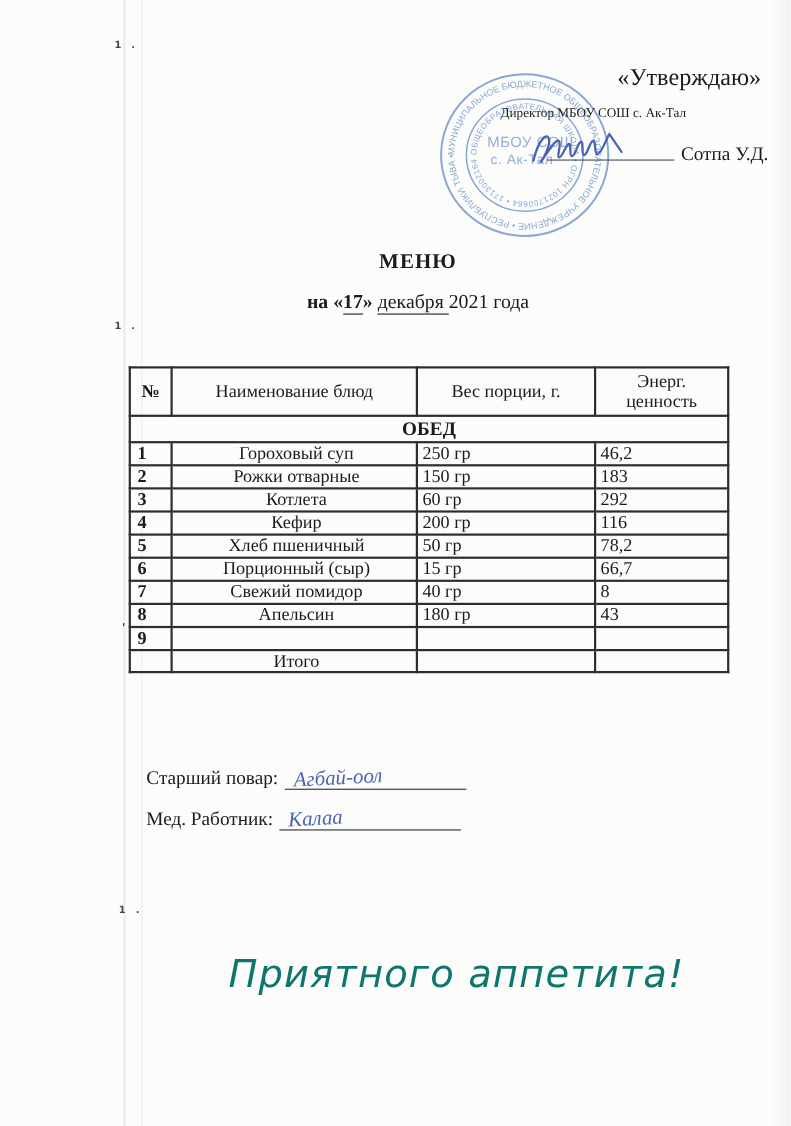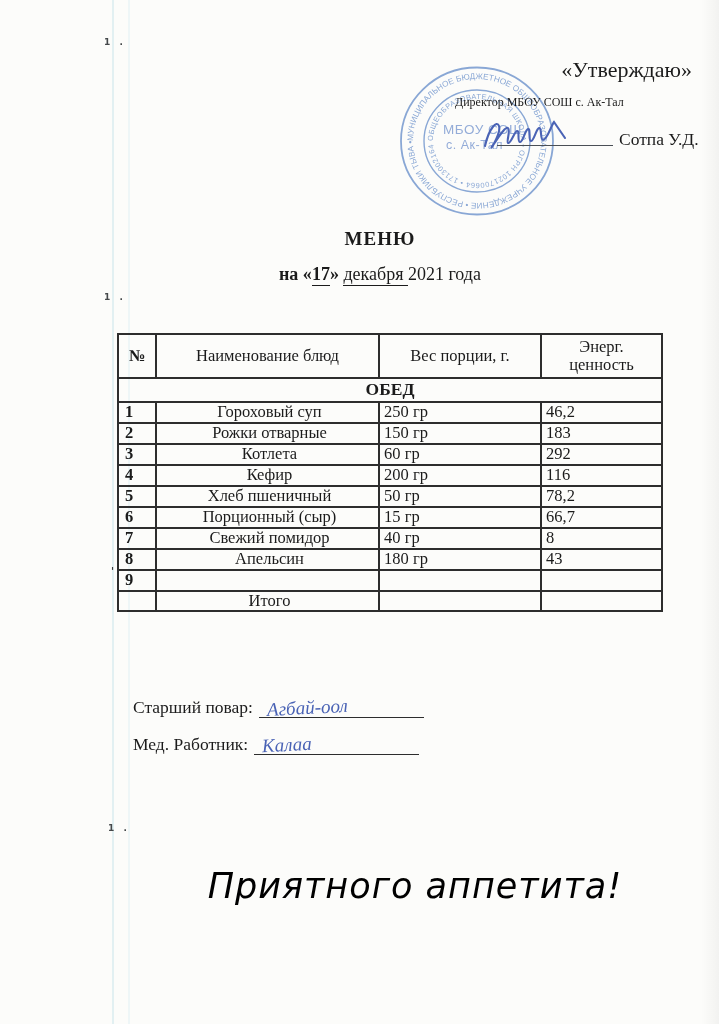--- a/index.html
+++ b/index.html
@@ -60,21 +60,21 @@
     margin-left:6px;position:relative;height:20px;vertical-align:bottom;}
   .handwritten{position:absolute;left:8px;bottom:-2px;
     font-family:cursive;font-style:italic;font-size:19px;color:#4a63b5;
     transform:rotate(-3deg);white-space:nowrap;}
   .sig-chef{top:697px;left:133px;}
   .sig-med{top:734px;left:133px;}
 
   
   .footer-msg{position:absolute;top:866px;left:175px;width:480px;text-align:center;
     font-family:"DejaVu Sans",sans-serif;font-style:italic;font-weight:500;
-    font-size:35px;color:#000000;letter-spacing:1px;}
+    font-size:35px;color:#0f766e;letter-spacing:1px;}
 </style>
 </head>
 <body>
 
 <div class="page">
 
   <div class="scanline l1"></div>
   <div class="scanline l2"></div>
   <div class="edge-shadow"></div>
   <div class="fold-mark" style="top:37px;left:104px;">1 .</div>

